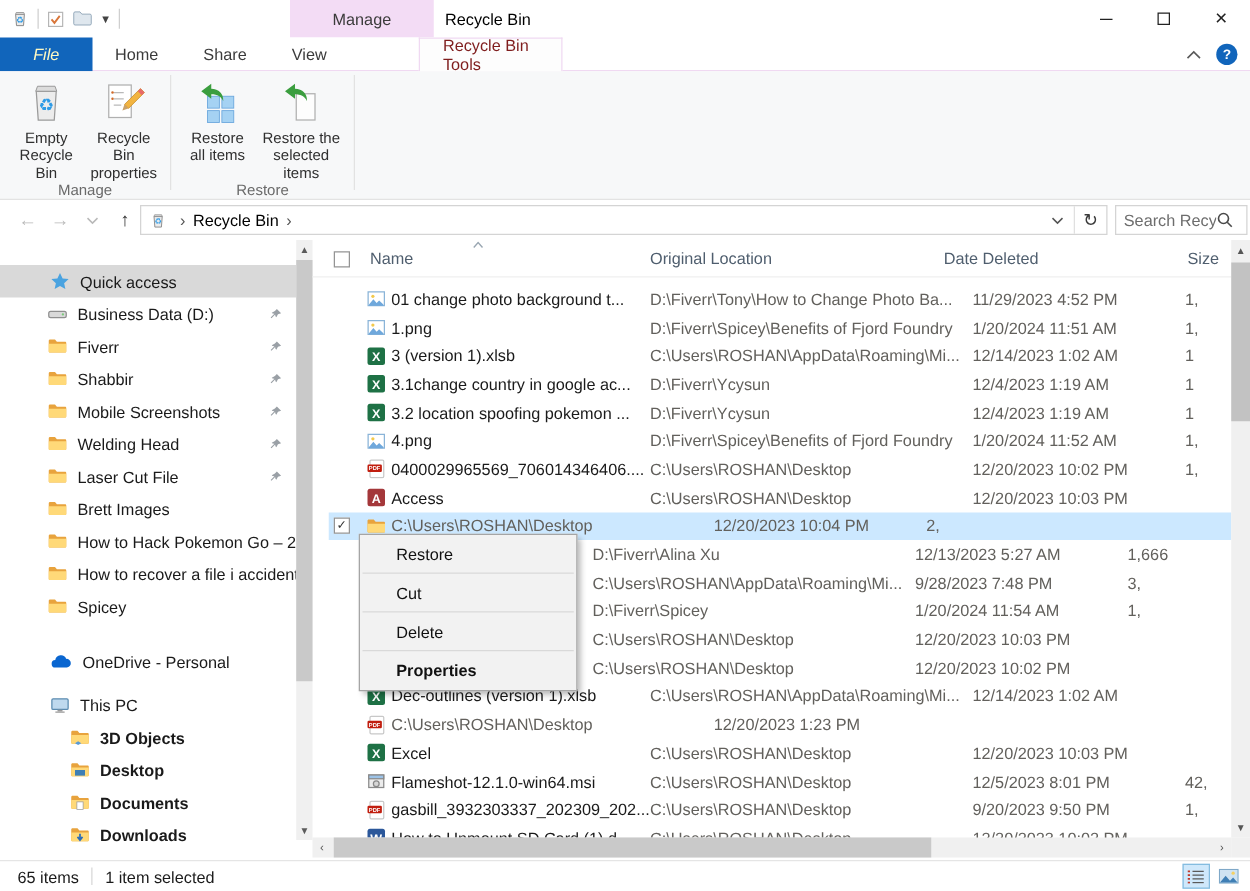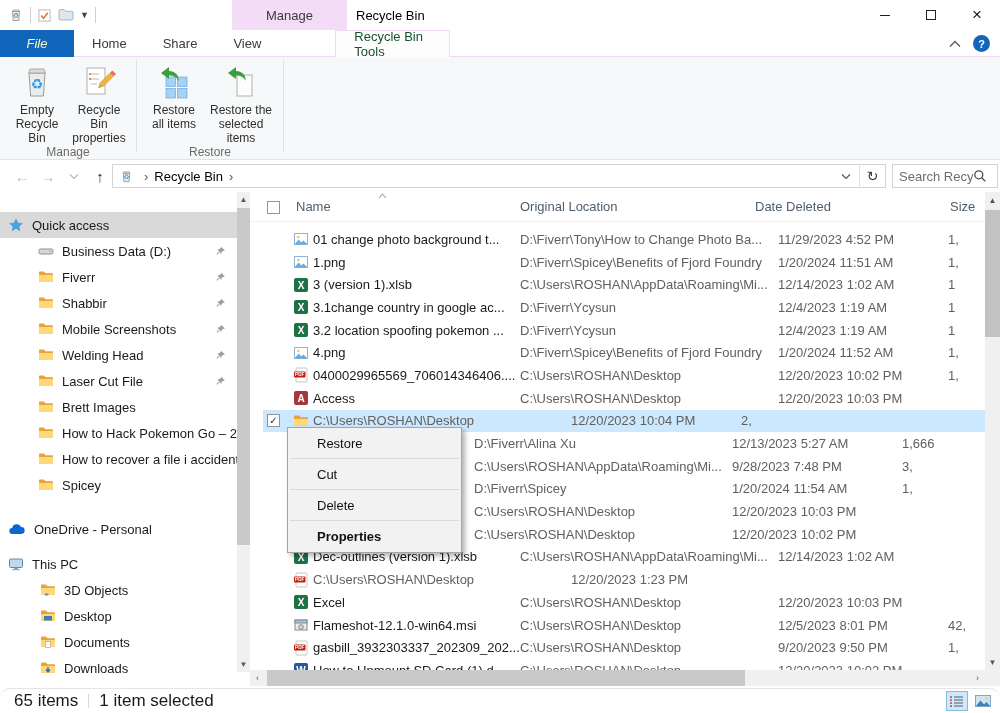--- a/index.html
+++ b/index.html
@@ -18,21 +18,21 @@
   .win-title { position:absolute; left:356px; top:0; height:30px; display:flex; align-items:center; color:#000; }
   .win-controls { position:absolute; right:0; top:0; height:30px; display:flex; }
   .win-btn { width:46px; height:30px; display:flex; align-items:center; justify-content:center; color:#222; font-size:14px; }
   .win-btn .bar { width:10px; height:1px; background:#222; }
   .win-btn .box { width:10px; height:10px; border:1px solid #222; }
 
   
   .tabstrip { position:absolute; left:0; top:30px; width:1000px; height:27px; background:#fff; border-bottom:1px solid #f0d9f2; display:flex; }
   .tab { padding:0 18px; height:27px; display:flex; align-items:center; color:#3b3b3b; }
   .tab-file { width:74px; justify-content:center; background:#1165bb; color:#fef9c3;font-style:italic; }
-  .tab-tools { width:115px; justify-content:center; margin-left:56px; background:#fdfdfd; border:1px solid #f0d9f2; border-bottom:none; color:#14532d; }
+  .tab-tools { width:115px; justify-content:center; margin-left:56px; background:#fdfdfd; border:1px solid #f0d9f2; border-bottom:none; color:#7f1d1d; }
   .strip-right { position:absolute; right:10px; top:30px; height:27px; display:flex; align-items:center; gap:12px; }
   .help-btn { width:17px; height:17px; border-radius:50%; background:#1165bb; color:#fff; font-size:11px; font-weight:bold;
               display:flex; align-items:center; justify-content:center; }
 
   
   .ribbon { position:absolute; left:0; top:57px; width:1000px; height:103px; background:#f7f8f9; border-bottom:1px solid #e3e3e3; display:flex; }
   .ribbon-group { position:relative; height:100%; padding:4px 6px 0 6px; display:flex; flex-direction:column; }
   .rg-buttons { display:flex; flex:1; }
   .ribbon-btn { width:62px; padding-top:4px; display:flex; flex-direction:column; align-items:center; }
   .ribbon-btn.wide { width:72px; }
@@ -58,23 +58,23 @@
   .search-box input::placeholder { color:#6d6d6d; }
   .search-icon { margin-left:0px; }
 
   
   .main { position:absolute; left:0; top:192px; width:1000px; height:496px; background:#fff; }
 
   
   .sidebar { position:absolute; left:0; top:0; width:237px; height:100%; overflow:hidden; padding-top:20px; }
   .side-item { position:relative; height:26px; display:flex; align-items:center; }
   .side-item .lab { margin-left:8px; white-space:nowrap; }
-  .side-item.lvl0 { padding-left:8px; }
+  .side-item.lvl0 { padding-left:40px; }
   .side-item.lvl1 { padding-left:38px; }
-  .side-item.lvl2 { padding-left:40px; }
+  .side-item.lvl2 { padding-left:56px;font-weight:bold; }
   .side-item.selected { background:#d9d9d9; }
   .side-item .pin { position:absolute; right:10px; top:7px; }
   .side-gap-lg { height:18px; } .side-gap-sm { height:9px; }
   .side-scroll { position:absolute; left:237px; top:0; width:13px; height:480px; background:#f0f0f0; }
   .side-scroll .thumb { position:absolute; left:0; top:16px; width:13px; height:337px; background:#c9c9c9; }
   .side-scroll .arr { position:absolute; left:0; width:13px; height:15px; color:#5b5b5b; font-size:8px; display:flex; align-items:center; justify-content:center; }
   .side-scroll .arr.up { top:0; } .side-scroll .arr.dn { bottom:0; }
 
   
   .filelist { position:absolute; left:250px; top:0; width:750px; height:100%; }
@@ -109,21 +109,21 @@
   .vscroll .thumb { position:absolute; left:0; top:18px; width:15px; height:127px; background:#c2c2c2; }
   .sarr { position:absolute; width:15px; height:16px; color:#555; font-size:8px; display:flex; align-items:center; justify-content:center; }
   .vscroll .up { top:0; } .vscroll .dn { bottom:0; }
   .hscroll { position:absolute; left:0; bottom:2px; width:735px; height:16px; background:#f0f0f0; z-index:8; }
   .hscroll .thumb { position:absolute; top:0; left:17px; width:478px; height:16px; background:#c9c9c9; }
   .hscroll .lt { left:0; top:0; } .hscroll .rt { right:0; top:0; }
   .scroll-corner { position:absolute; right:0; bottom:2px; width:15px; height:16px; background:#f0f0f0; z-index:8; }
 
   
   .statusbar { position:absolute; left:0; top:688px; width:1000px; height:25px; border-top:1px solid #e5e5e5; background:#fff;
-               display:flex; align-items:center; font-size:17px;border-radius:11px; }
+               display:flex; align-items:center; font-size:13px; }
   .sb-text { padding-left:14px; }
   .sb-div { width:1px; height:14px; background:#d8d8d8; margin:0 10px; }
   .sb-views { position:absolute; right:6px; top:2px; display:flex; gap:4px; }
   .view-btn { width:22px; height:20px; display:flex; align-items:center; justify-content:center; border:1px solid transparent; }
   .view-btn.active { background:#cfe8fb; border-color:#84bcdf; }
   svg { display:block; }
 </style>
 </head>
 <body>
 

